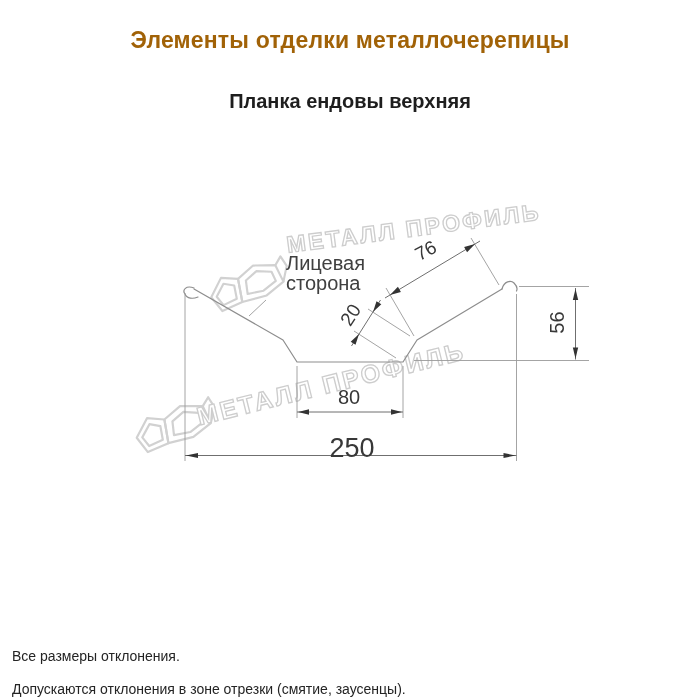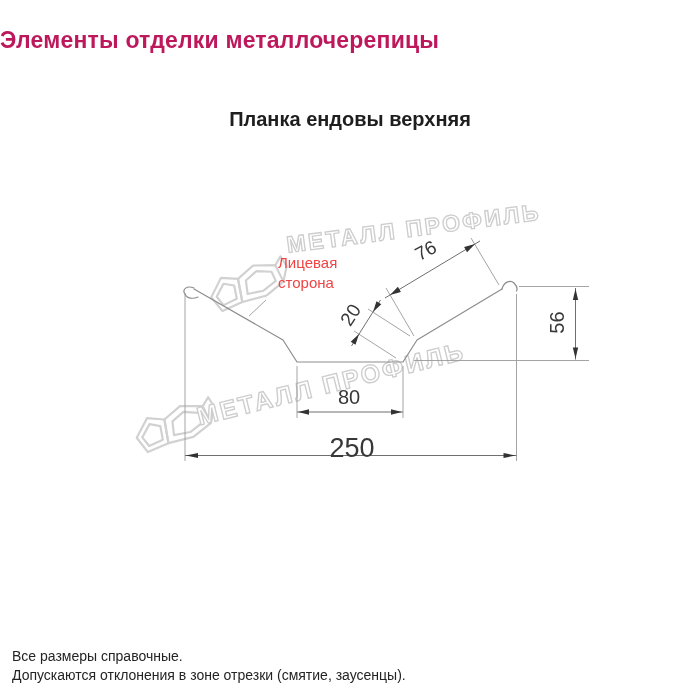--- a/index.html
+++ b/index.html
@@ -1,30 +1,30 @@
 <!DOCTYPE html>
 <html><head>
 <meta charset="utf-8">
 <style>
   html,body{margin:0;padding:0;background:#ffffff;}
   #page{position:relative;width:700px;height:700px;background:#ffffff;overflow:hidden;
         font-family:"Liberation Sans","DejaVu Sans",sans-serif;}
   .abs{position:absolute;}
-  .title{left:0;top:27px;width:700px;text-align:left;font-size:23px;font-weight:bold;color:#be185d;letter-spacing:.2px;}
+  .title{left:0;top:27px;width:700px;text-align:center;font-size:23px;font-weight:bold;color:#a16207;letter-spacing:.2px;}
   .subtitle{left:0;width:700px;text-align:center;font-size:20px;font-weight:bold;color:#1e1e1e;}
-  .sub1{top:90px;margin-top:18px;} .sub2{top:119px;}
+  .sub1{top:90px;} .sub2{top:119px;}
   .dim{font-size:20px;color:#383838;text-align:center;width:48px;}
   .dim250{left:326px;top:433px;width:52px;font-size:27px;}
   .dim80{left:325px;top:386px;}
   .dim56{left:533px;top:311px;transform:rotate(-90deg);}
   .dim76{left:402px;top:240px;font-size:19px;transform:rotate(-28deg);}
   .dim20{left:327px;top:304px;font-size:19px;transform:rotate(-57deg);}
-  .facelabel{left:278px;top:253px;font-size:15px;line-height:20px;color:#ef4444;white-space:pre-line;}
+  .facelabel{left:286px;top:253px;font-size:20px;line-height:20px;color:#404040;white-space:pre-line;}
   .footer{left:12px;font-size:14px;color:#242424;}
-  .f1{top:648px;} .f2{top:667px;text-align:right;}
+  .f1{top:648px;} .f2{top:681px;text-align:right;}
   .wm-text{font-weight:bold;color:#ffffff;-webkit-text-stroke:1.3px #cdcdcd;
            text-shadow:0 0 1px #e2e2e2;letter-spacing:2.5px;white-space:nowrap;}
   .wmA-text{left:285px;top:232px;font-size:23px;transform:rotate(-7.5deg);transform-origin:left top;}
   .wmB-text{left:194px;top:403px;font-size:25px;transform:rotate(-14deg);transform-origin:left top;}
   .wm-logo{opacity:.95;}
   .wmA-logo{left:202px;top:260px;transform:rotate(-15deg);}
   .wmB-logo{left:130px;top:399px;transform:rotate(-14deg);}
   svg{display:block;}
 </style>
 </head>
@@ -107,16 +107,16 @@
 
   <div class="abs facelabel">Лицевая
 сторона</div>
 
   <div class="abs dim dim250">250</div>
   <div class="abs dim dim80">80</div>
   <div class="abs dim dim56">56</div>
   <div class="abs dim dim76">76</div>
   <div class="abs dim dim20">20</div>
 
-  <div class="abs footer f1">Все размеры справочные.</div>
+  <div class="abs footer f1">Все размеры отклонения.</div>
   <div class="abs footer f2">Допускаются отклонения в зоне отрезки (смятие, заусенцы).</div>
 
 </div>
 
 </body></html>

